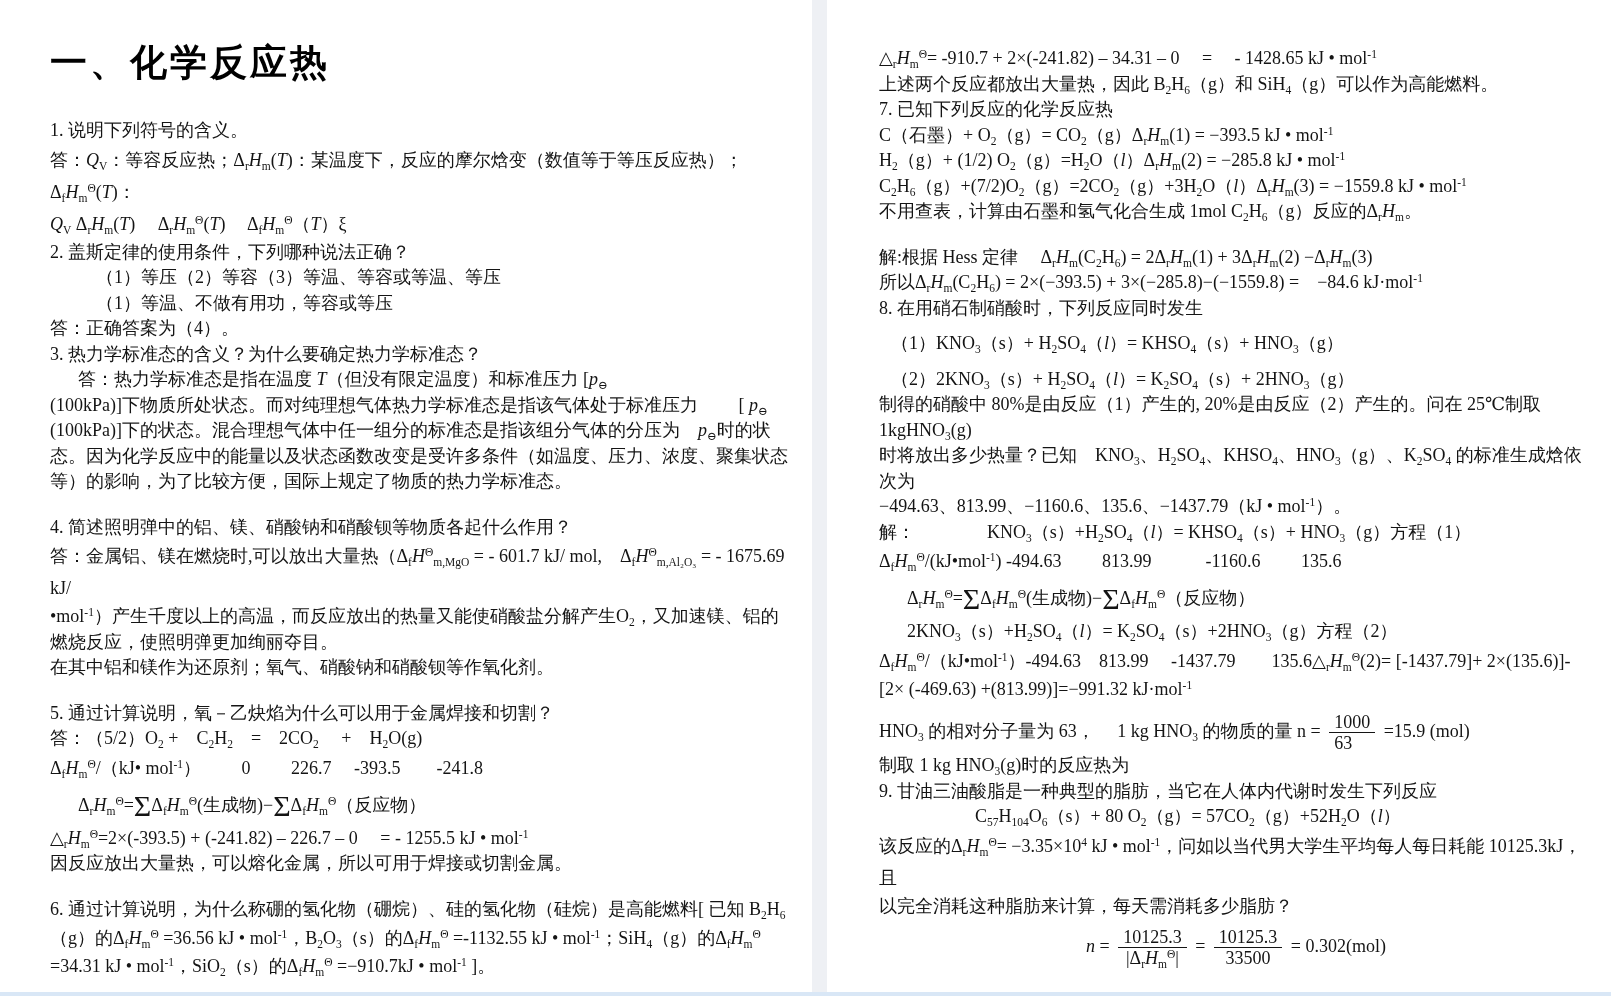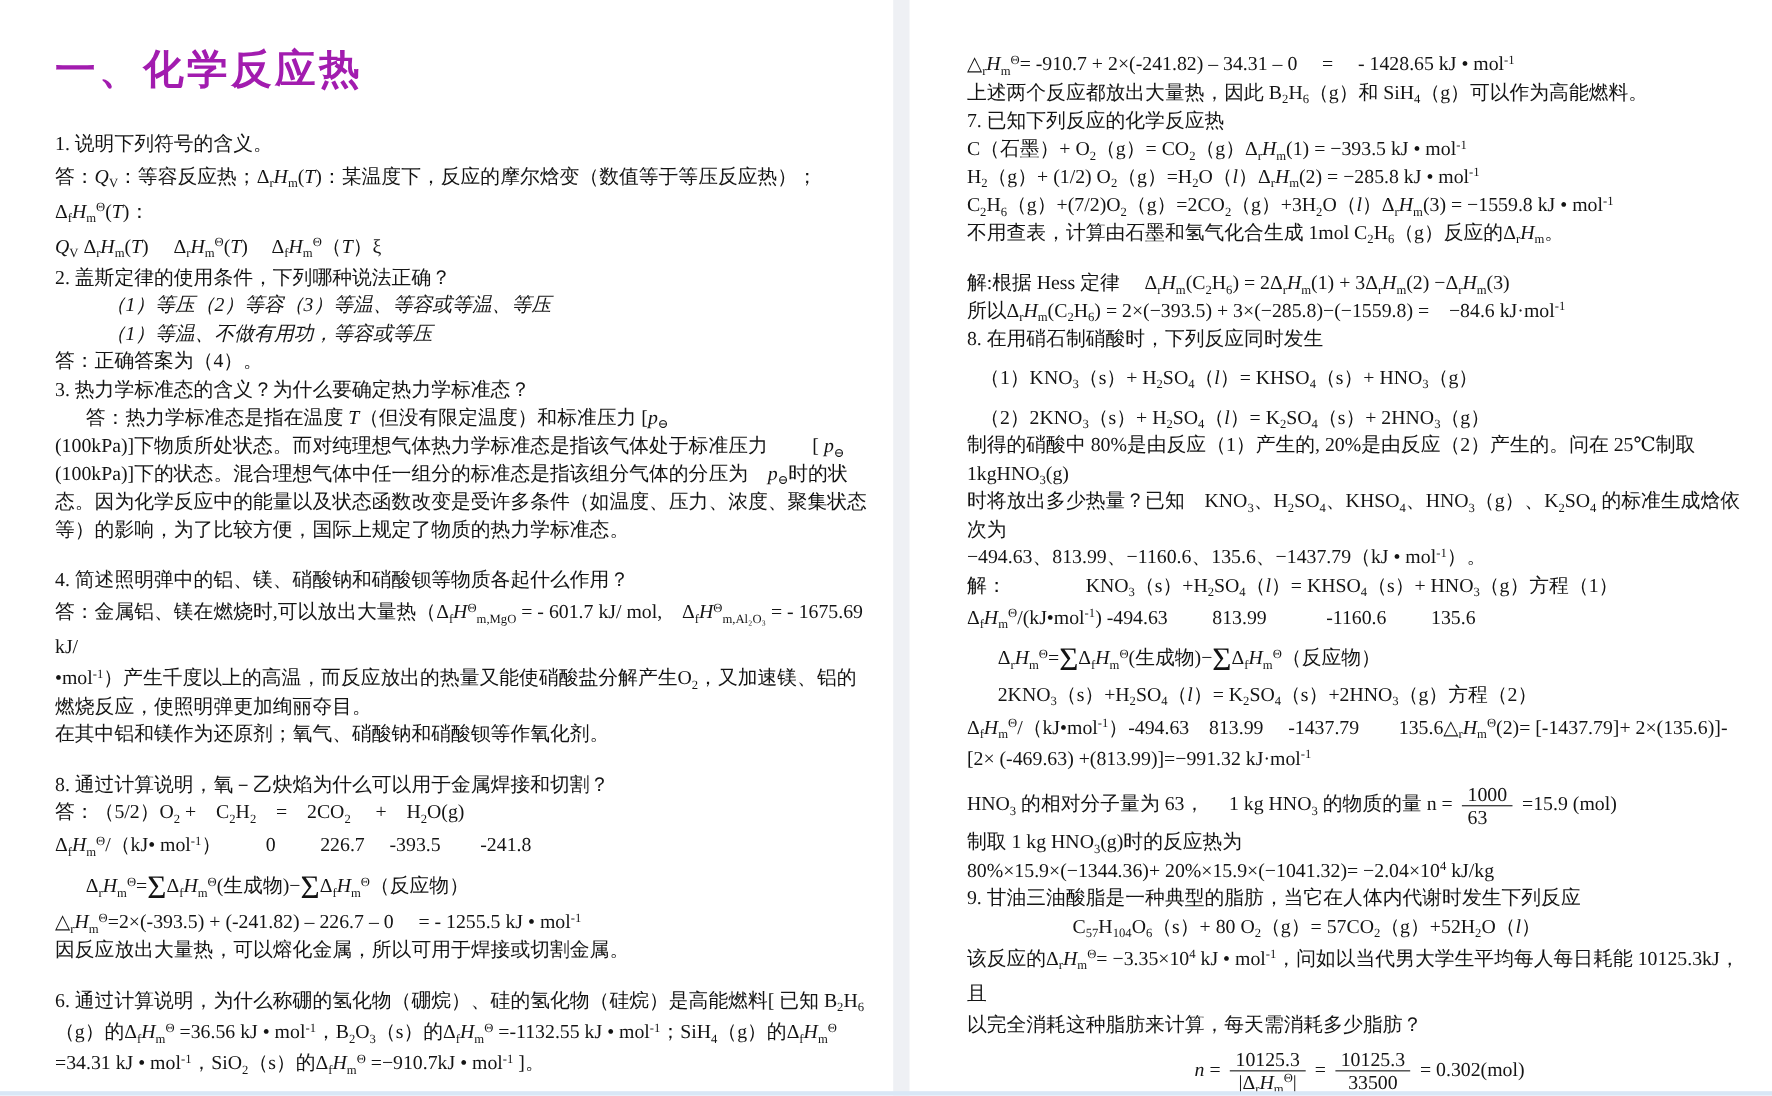--- a/index.html
+++ b/index.html
@@ -11,34 +11,34 @@
   }
   .doc{display:flex;width:1611px;height:996px;position:relative;}
   .page{background:#fff;height:996px;overflow:hidden;box-sizing:border-box;}
   .page-left{width:812px;padding:38px 22px 0 50px;}
   .page-right{flex:1;padding:46px 18px 0 52px;}
   .divider{width:15px;height:996px;background:var(--divider,#eef0f4);}
   .bottom-edge{position:absolute;left:0;bottom:0;width:100%;height:4px;background:var(--edge,#d9e7f6);}
   h1{
     margin:0 0 30px 0;
     font-family:"Liberation Sans","DejaVu Sans",sans-serif;
-    font-weight:bold;font-size:37px;letter-spacing:3px;color:#a21caf;
+    font-weight:bold;font-size:37px;letter-spacing:3px;color:#000000;
   }
   .line{
     margin:0;font-size:18px;line-height:25.5px;white-space:pre-wrap;
   }
   .tall{line-height:32px;}
   .sigline{line-height:42px;}
   .tallfrac{line-height:30px;}
   .bigfrac{line-height:34px;padding:8px 0 4px 0;}
   .gap{margin-top:20px;}
   .gap-sm{margin-top:10px;}
   .ind05{padding-left:12px;margin-top:10px;}
   .ind1{padding-left:28px;}
-  .ind2{padding-left:46px;font-style:italic;}
+  .ind2{padding-left:46px;}
   .ind3{padding-left:96px;}
   .center{text-align:center;}
   sub,sup{font-size:11.5px;line-height:0;}
   sub{vertical-align:-4px;}
   sup{vertical-align:6px;}
   i{font-family:"Liberation Serif","DejaVu Serif",serif;}
   .sigma{font-size:30px;line-height:0;vertical-align:-5px;font-style:normal;}
   .frac{display:inline-block;vertical-align:middle;line-height:1.12;margin:0 4px;}
   .frac .num{display:block;border-bottom:1.5px solid #141414;padding:0 5px;}
   .frac .den{display:block;padding:0 5px;}
@@ -61,21 +61,21 @@
         <p class="line ind1">答：热力学标准态是指在温度 <i>T</i>（但没有限定温度）和标准压力 [<i>p</i><sub>⊖</sub></p>
         <p class="line">(100kPa)]下物质所处状态。而对纯理想气体热力学标准态是指该气体处于标准压力　　 [ <i>p</i><sub>⊖</sub></p>
         <p class="line">(100kPa)]下的状态。混合理想气体中任一组分的标准态是指该组分气体的分压为　<i>p</i><sub>⊖</sub>时的状</p>
         <p class="line">态。因为化学反应中的能量以及状态函数改变是受许多条件（如温度、压力、浓度、聚集状态</p>
         <p class="line">等）的影响，为了比较方便，国际上规定了物质的热力学标准态。</p>
         <p class="line gap">4. 简述照明弹中的铝、镁、硝酸钠和硝酸钡等物质各起什么作用？</p>
         <p class="line tall">答：金属铝、镁在燃烧时,可以放出大量热（Δ<sub>f</sub><i>H</i><sup>Θ</sup><sub>m,MgO</sub> = - 601.7 kJ/ mol,　Δ<sub>f</sub><i>H</i><sup>Θ</sup><sub>m,Al₂O₃</sub> = - 1675.69 kJ/</p>
         <p class="line">•mol<sup>-1</sup>）产生千度以上的高温，而反应放出的热量又能使硝酸盐分解产生O<sub>2</sub>，又加速镁、铝的</p>
         <p class="line">燃烧反应，使照明弹更加绚丽夺目。</p>
         <p class="line">在其中铝和镁作为还原剂；氧气、硝酸钠和硝酸钡等作氧化剂。</p>
-        <p class="line gap">8. 通过计算说明，氧－乙炔焰为什么可以用于金属焊接和切割？</p>
+        <p class="line gap">5. 通过计算说明，氧－乙炔焰为什么可以用于金属焊接和切割？</p>
         <p class="line">答：（5/2）O<sub>2</sub> +　C<sub>2</sub>H<sub>2</sub>　=　2CO<sub>2</sub>　 +　H<sub>2</sub>O(g)</p>
         <p class="line tall">Δ<sub>f</sub><i>H</i><sub>m</sub><sup>Θ</sup>/（kJ• mol<sup>-1</sup>）　　 0　　 226.7　 -393.5　　-241.8</p>
         <p class="line ind1 sigline">Δ<sub>r</sub><i>H</i><sub>m</sub><sup>Θ</sup>=<span class="sigma">Σ</span>Δ<sub>f</sub><i>H</i><sub>m</sub><sup>Θ</sup>(生成物)−<span class="sigma">Σ</span>Δ<sub>f</sub><i>H</i><sub>m</sub><sup>Θ</sup>（反应物）</p>
         <p class="line">△<sub>r</sub><i>H</i><sub>m</sub><sup>Θ</sup>=2×(-393.5) + (-241.82) – 226.7 – 0　 = - 1255.5 kJ • mol<sup>-1</sup></p>
         <p class="line">因反应放出大量热，可以熔化金属，所以可用于焊接或切割金属。</p>
         <p class="line gap">6. 通过计算说明，为什么称硼的氢化物（硼烷）、硅的氢化物（硅烷）是高能燃料[ 已知 B<sub>2</sub>H<sub>6</sub></p>
         <p class="line tall">（g）的Δ<sub>f</sub><i>H</i><sub>m</sub><sup>Θ</sup> =36.56 kJ • mol<sup>-1</sup>，B<sub>2</sub>O<sub>3</sub>（s）的Δ<sub>f</sub><i>H</i><sub>m</sub><sup>Θ</sup> =-1132.55 kJ • mol<sup>-1</sup>；SiH<sub>4</sub>（g）的Δ<sub>f</sub><i>H</i><sub>m</sub><sup>Θ</sup></p>
         <p class="line">=34.31 kJ • mol<sup>-1</sup>，SiO<sub>2</sub>（s）的Δ<sub>f</sub><i>H</i><sub>m</sub><sup>Θ</sup> =−910.7kJ • mol<sup>-1</sup> ]。</p>
       </div>
   </div>
@@ -98,21 +98,20 @@
         <p class="line">时将放出多少热量？已知　KNO<sub>3</sub>、H<sub>2</sub>SO<sub>4</sub>、KHSO<sub>4</sub>、HNO<sub>3</sub>（g）、K<sub>2</sub>SO<sub>4</sub> 的标准生成焓依次为</p>
         <p class="line">−494.63、813.99、−1160.6、135.6、−1437.79（kJ • mol<sup>-1</sup>）。</p>
         <p class="line">解：　　　　KNO<sub>3</sub>（s）+H<sub>2</sub>SO<sub>4</sub>（<i>l</i>）= KHSO<sub>4</sub>（s）+ HNO<sub>3</sub>（g）方程（1）</p>
         <p class="line tall">Δ<sub>f</sub><i>H</i><sub>m</sub><sup>Θ</sup>/(kJ•mol<sup>-1</sup>) -494.63　　 813.99　　　-1160.6　　 135.6</p>
         <p class="line ind1 sigline">Δ<sub>r</sub><i>H</i><sub>m</sub><sup>Θ</sup>=<span class="sigma">Σ</span>Δ<sub>f</sub><i>H</i><sub>m</sub><sup>Θ</sup>(生成物)−<span class="sigma">Σ</span>Δ<sub>f</sub><i>H</i><sub>m</sub><sup>Θ</sup>（反应物）</p>
         <p class="line ind1">2KNO<sub>3</sub>（s）+H<sub>2</sub>SO<sub>4</sub>（<i>l</i>）= K<sub>2</sub>SO<sub>4</sub>（s）+2HNO<sub>3</sub>（g）方程（2）</p>
         <p class="line tall">Δ<sub>f</sub><i>H</i><sub>m</sub><sup>Θ</sup>/（kJ•mol<sup>-1</sup>）-494.63　813.99　 -1437.79　　135.6△<sub>r</sub><i>H</i><sub>m</sub><sup>Θ</sup>(2)= [-1437.79]+ 2×(135.6)]-</p>
         <p class="line">[2× (-469.63) +(813.99)]=−991.32 kJ·mol<sup>-1</sup></p>
         <p class="line tallfrac gap-sm">HNO<sub>3</sub> 的相对分子量为 63，　 1 kg HNO<sub>3</sub> 的物质的量 n = <span class="frac"><span class="num">1000</span><span class="den">63</span></span> =15.9 (mol)</p>
         <p class="line">制取 1 kg HNO<sub>3</sub>(g)时的反应热为</p>
-        <p class="line">80%×15.9×(−1344.36)+ 20%×15.9×(−1041.32)= −2.04×10<sup>4</sup> kJ/kg</p>
         <p class="line">9. 甘油三油酸脂是一种典型的脂肪，当它在人体内代谢时发生下列反应</p>
         <p class="line ind3">C<sub>57</sub>H<sub>104</sub>O<sub>6</sub>（s）+ 80 O<sub>2</sub>（g）= 57CO<sub>2</sub>（g）+52H<sub>2</sub>O（<i>l</i>）</p>
         <p class="line tall">该反应的Δ<sub>r</sub><i>H</i><sub>m</sub><sup>Θ</sup>= −3.35×10<sup>4</sup> kJ • mol<sup>-1</sup>，问如以当代男大学生平均每人每日耗能 10125.3kJ，且</p>
         <p class="line">以完全消耗这种脂肪来计算，每天需消耗多少脂肪？</p>
         <p class="line center bigfrac"><i>n</i> = <span class="frac"><span class="num">10125.3</span><span class="den">|Δ<sub>r</sub><i>H</i><sub>m</sub><sup>Θ</sup>|</span></span> = <span class="frac"><span class="num">10125.3</span><span class="den">33500</span></span> = 0.302(mol)</p>
       </div>
   </div>
   <div class="bottom-edge"></div>
 </div>
 

